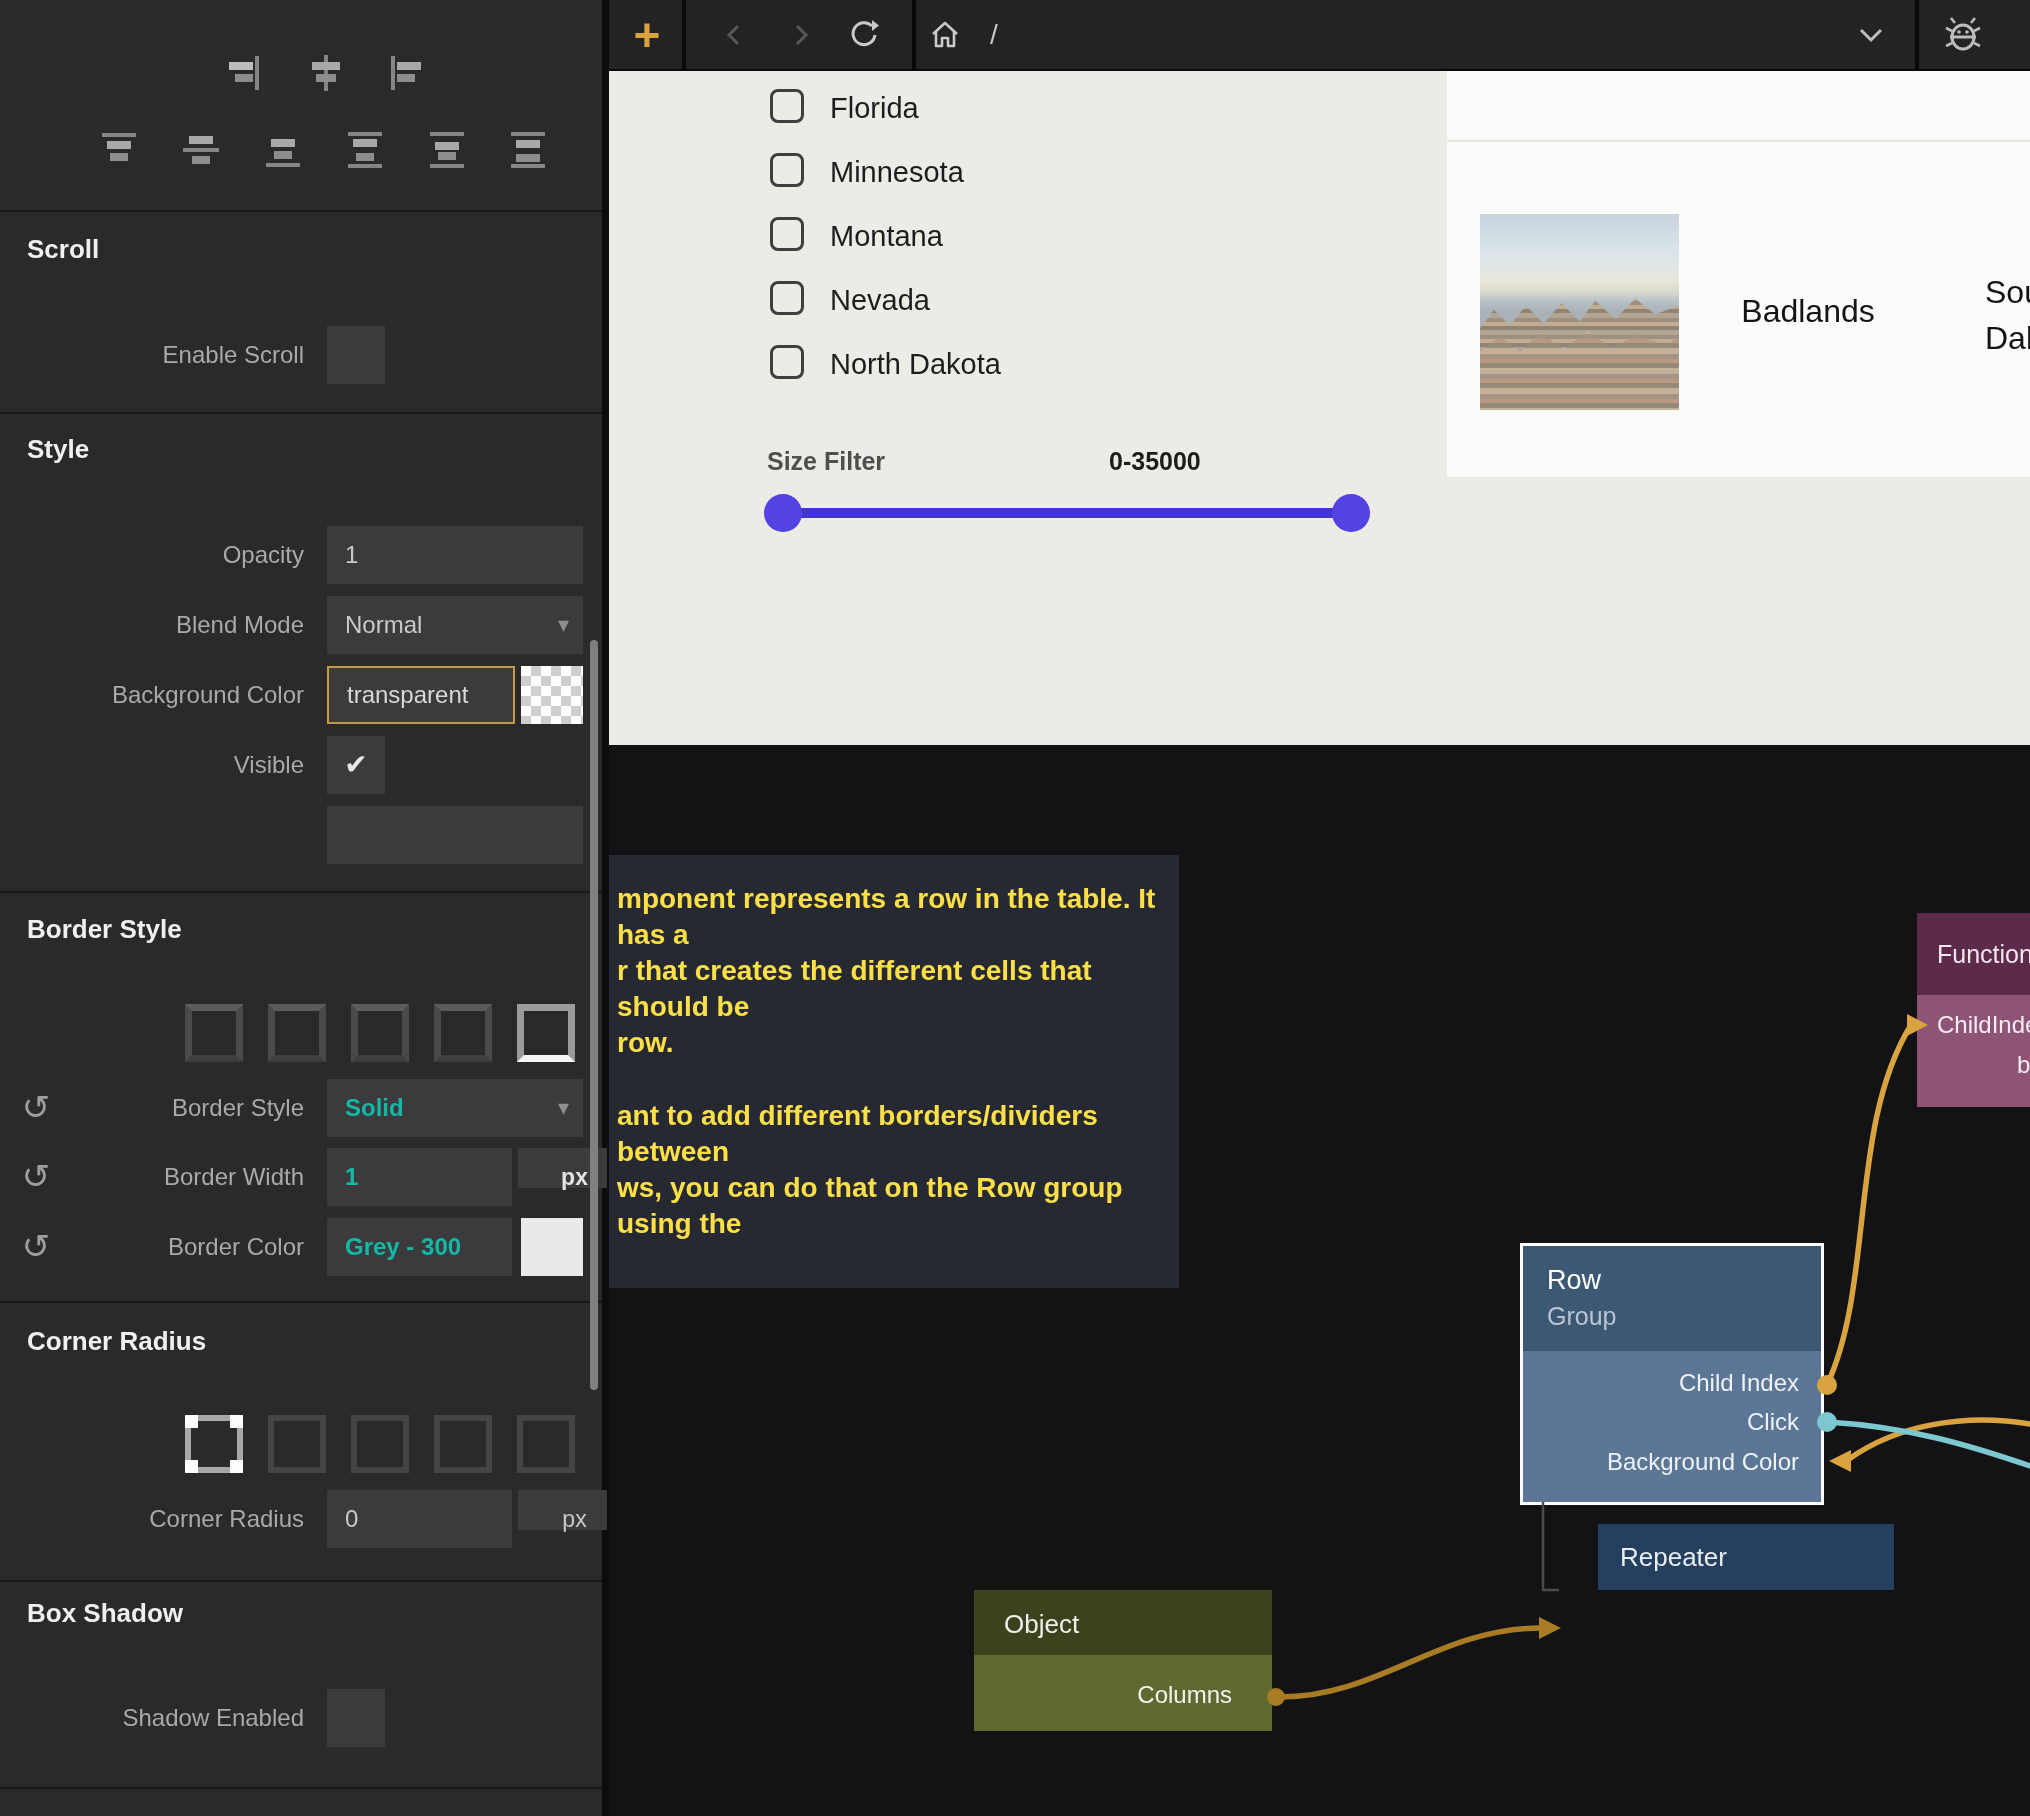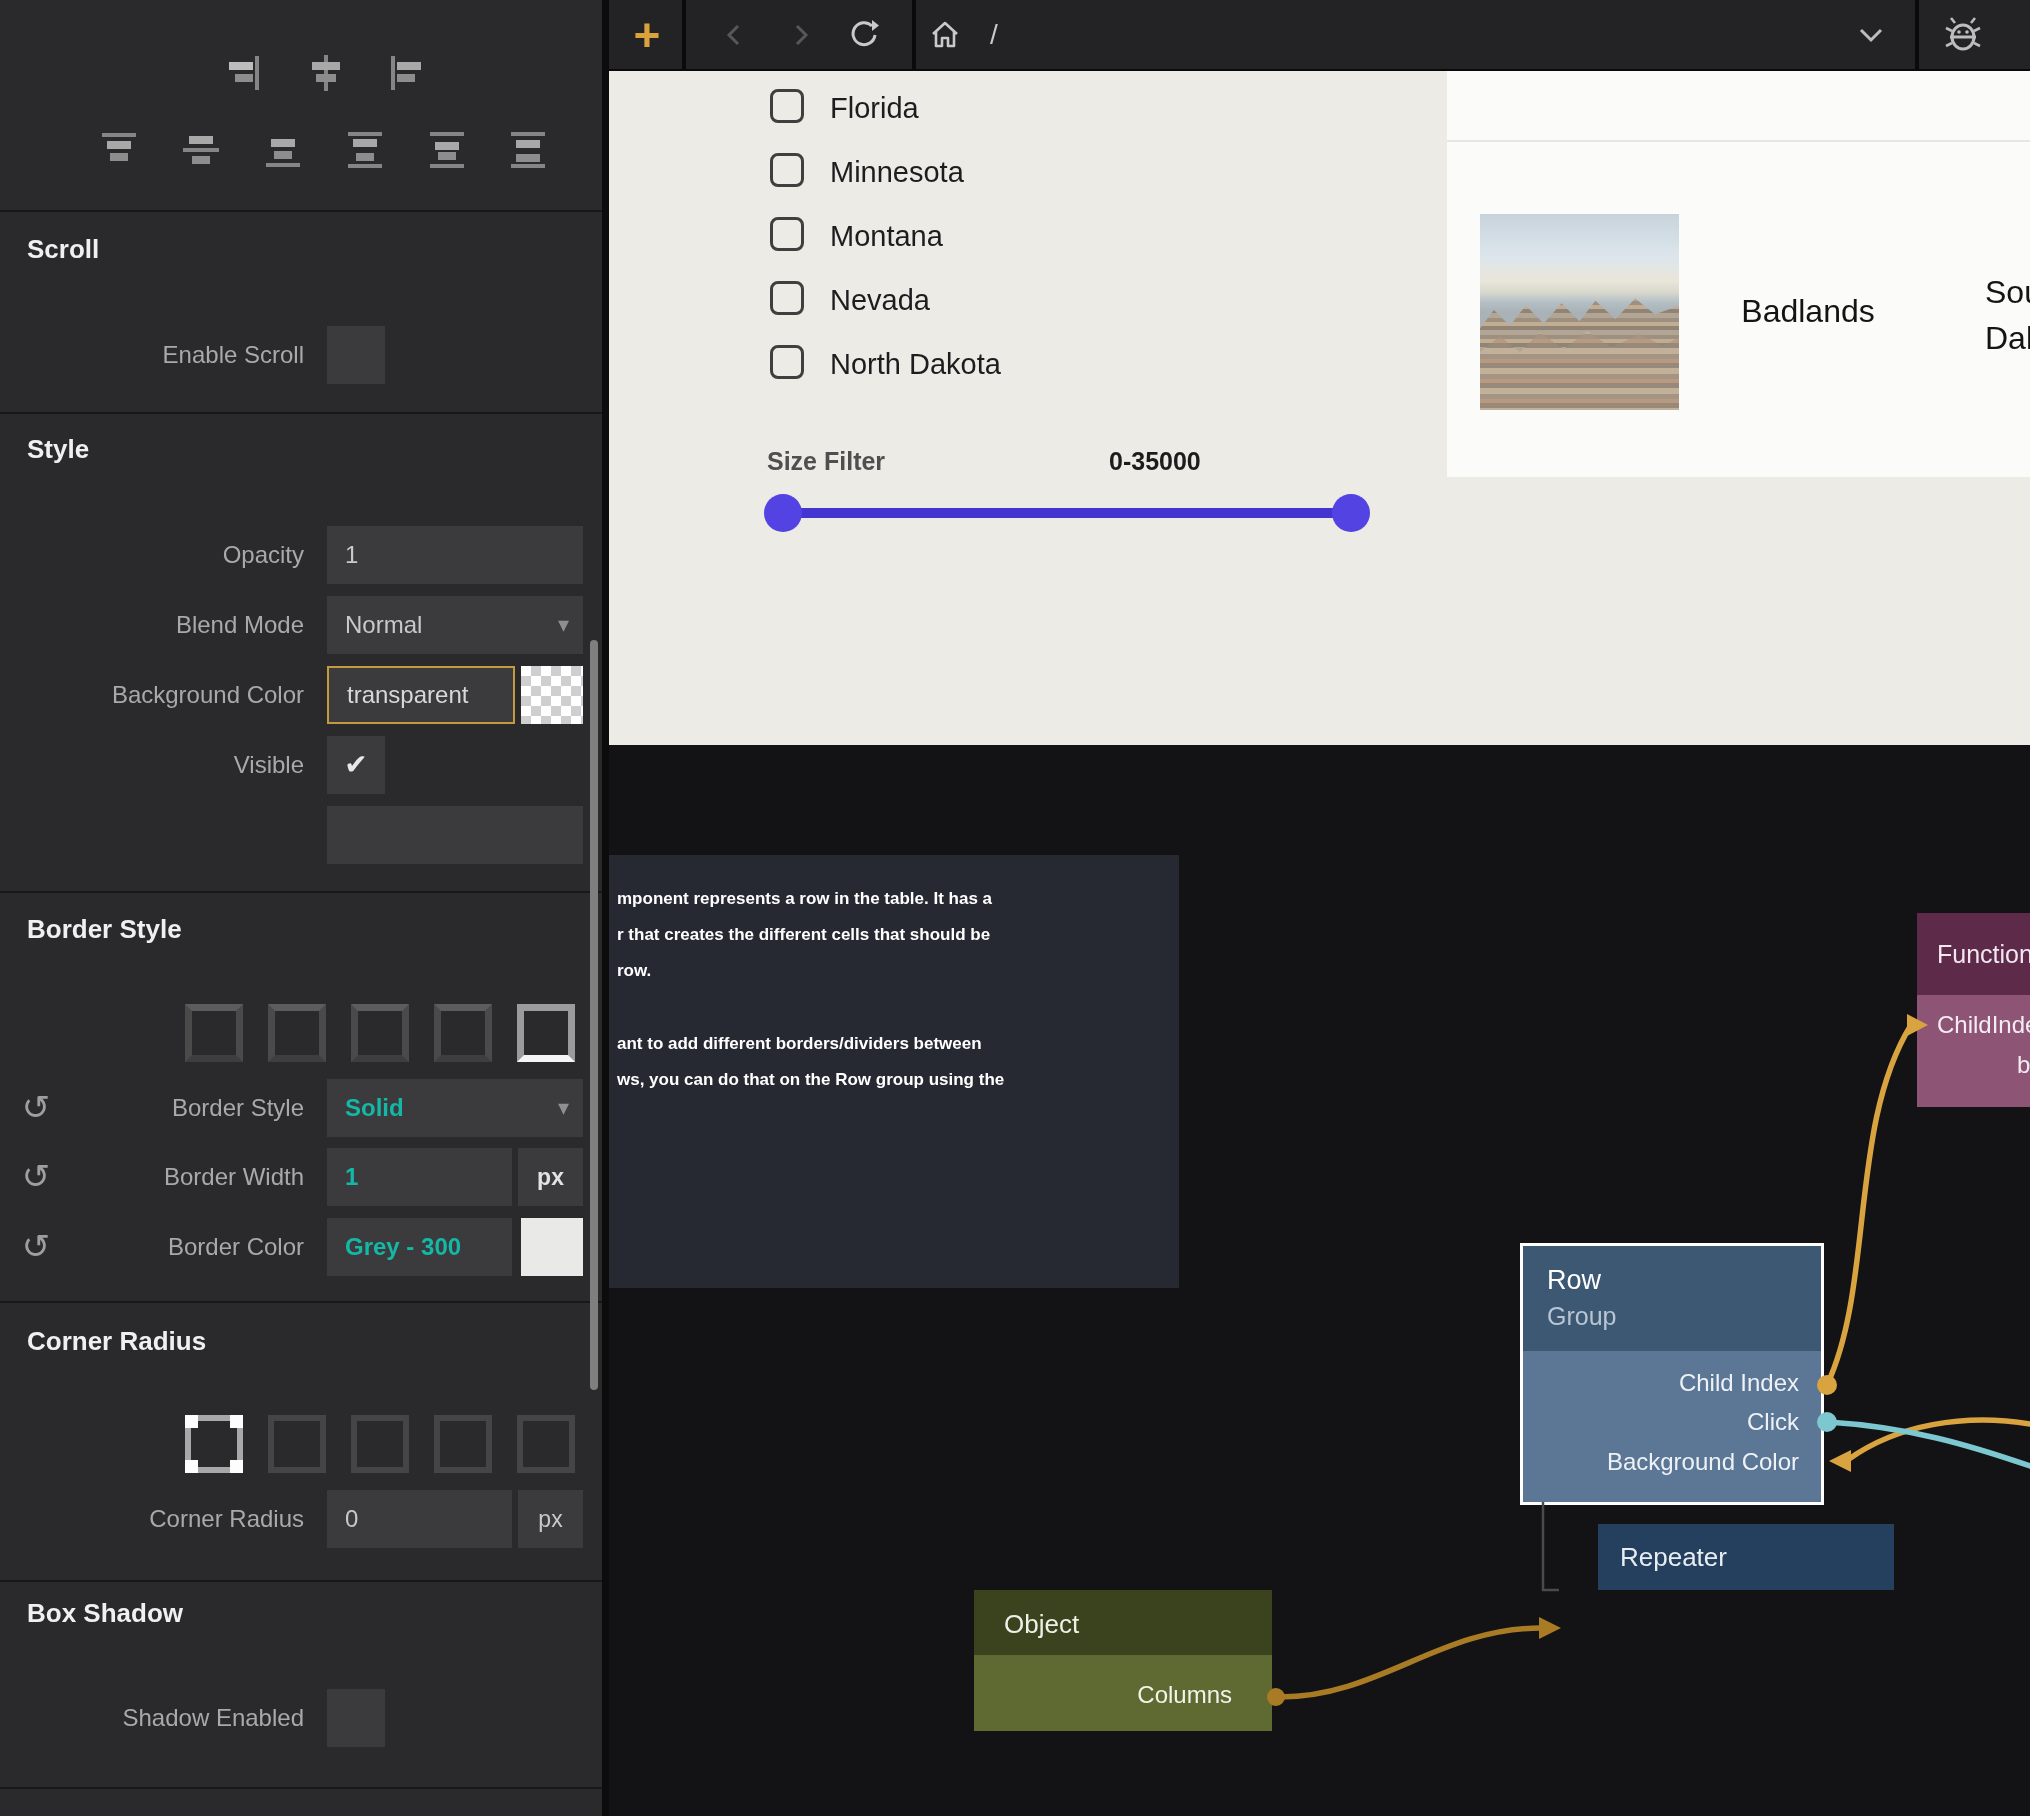--- a/index.html
+++ b/index.html
@@ -10,22 +10,22 @@
   #panel{position:absolute;left:0;top:0;width:602px;height:1816px;background:#2a2a2c;}
   .pdivider{position:absolute;left:0;width:602px;height:2px;background:#18181a;}
   .phdr{position:absolute;left:27px;color:#f0f0f0;font-size:26px;font-weight:bold;}
   .prow{position:absolute;left:0;width:602px;height:58px;}
   .plbl{position:absolute;left:0;top:0;width:304px;height:58px;line-height:58px;
         text-align:right;color:#a9a9ab;font-size:24px;white-space:nowrap;}
   .pfield{position:absolute;left:327px;top:0;width:256px;height:58px;background:#3b3b3d;
           box-sizing:border-box;line-height:58px;padding-left:18px;color:#c9c9c9;font-size:24px;}
   .pfield .chev{position:absolute;right:14px;top:0;color:#8f8f8f;font-size:22px;}
   .bold{font-weight:bold;color:#14b8a6;}
-  .punit{position:absolute;left:518px;top:0;width:65px;height:58px;background:#3b3b3d;
-         line-height:58px;text-align:center;color:#e3e3e3;font-size:23px;font-weight:bold;}
+  .punit{position:absolute;left:518px;top:0;width:65px;height:40px;background:#3b3b3d;
+         line-height:58px;text-align:center;color:#e3e3e3;font-size:23px;font-weight:bold;padding-left:24px;}
   .pswatch{position:absolute;left:521px;top:0;width:62px;height:58px;}
   .checker{background:
       linear-gradient(45deg,#cfcfcf 25%,transparent 25%,transparent 75%,#cfcfcf 75%),
       linear-gradient(45deg,#cfcfcf 25%,#ffffff 25%,#ffffff 75%,#cfcfcf 75%);
       background-size:20px 20px;background-position:0 0,10px 10px;background-color:#fff;}
   .pcheck{position:absolute;left:327px;top:0;width:58px;height:58px;background:#3b3b3d;
           color:#e8e8e8;font-size:28px;line-height:58px;text-align:center;}
   .reset{position:absolute;left:16px;top:0;width:40px;height:58px;line-height:56px;
          text-align:center;color:#9e9e9e;font-size:34px;}
   .bsq{position:absolute;top:1004px;width:58px;height:58px;box-sizing:border-box;
@@ -64,21 +64,21 @@
   .ridge{position:absolute;left:0;width:100%;}
   #ridge1{top:42%;height:58%;
     background:repeating-linear-gradient(180deg,#b3a593 0 5px,#9d9080 5px 9px,#c2ac92 9px 13px,#8f8476 13px 17px);
     clip-path:polygon(0 28%,7% 12%,15% 26%,23% 8%,32% 24%,41% 6%,50% 22%,58% 4%,68% 20%,78% 2%,88% 16%,100% 8%,100% 100%,0 100%);}
   #ridge2{top:58%;height:42%;
     background:repeating-linear-gradient(180deg,#c3b098 0 6px,#a39484 6px 11px,#b99a80 11px 15px,#978a7a 15px 20px);
     clip-path:polygon(0 30%,10% 10%,20% 30%,30% 6%,42% 26%,54% 4%,66% 24%,80% 8%,92% 22%,100% 12%,100% 100%,0 100%);}
   
   #editor{position:absolute;left:609px;top:745px;width:1421px;height:1071px;background:#131315;overflow:hidden;}
   #tooltip{position:absolute;left:0;top:110px;width:570px;height:433px;background:#262932;
-           color:#ffffff;font-size:17px;font-weight:bold;}
+           color:#fde047;font-size:28px;font-weight:bold;}
   #tooltip .para{margin:0;padding:0 8px;line-height:36px;}
   #tooltip .p1{padding-top:26px;}
   #tooltip .p2{padding-top:37px;}
   .node{position:absolute;}
   .nhead{position:relative;box-sizing:border-box;}
   .ntitle{white-space:nowrap;}
   .nport{position:absolute;font-size:24px;white-space:nowrap;}
   #node-row{left:914px;top:501px;width:298px;height:256px;box-shadow:0 0 0 3px #fff;}
   #node-row .nhead{height:105px;background:#3c5873;padding:16px 0 0 24px;}
   #node-row .t1{color:#fff;font-size:27px;line-height:36px;}

